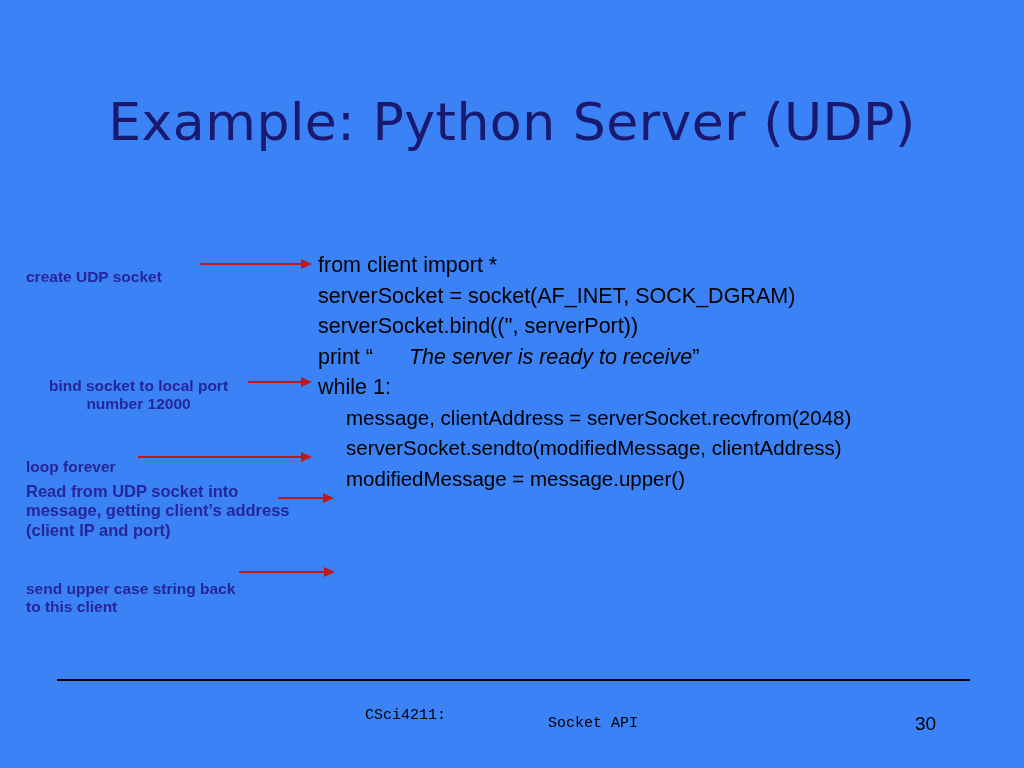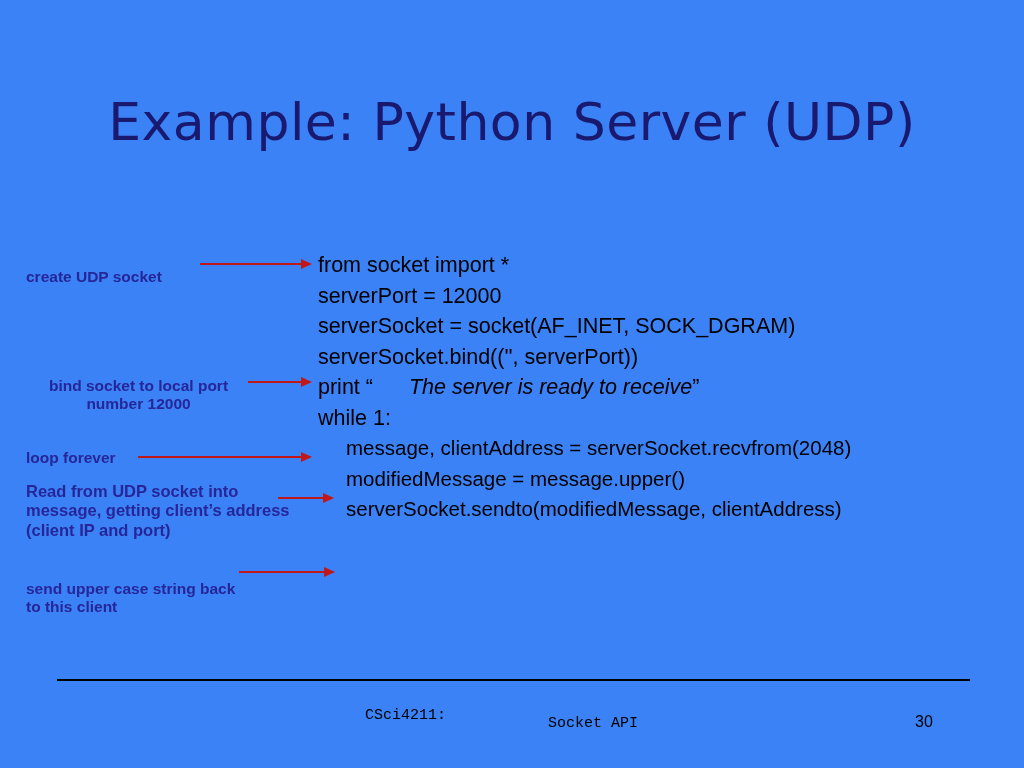--- a/index.html
+++ b/index.html
@@ -39,21 +39,21 @@
     color: #262699;
     font-family: "Liberation Sans", sans-serif;
     font-weight: 700;
     line-height: 1.18;
   }
   .annot.small { font-size: 15.5px; margin-top: 14px; }
   .annot.mid   { font-size: 16.5px; }
 
   #annot-create      { left: 26px;  top: 254px; width: 180px; }
   #annot-bind        { left: 26px;  top: 363px; width: 225px; text-align: center; }
-  #annot-loop        { left: 26px;  top: 435px; width: 140px; }
+  #annot-loop        { left: 26px;  top: 444px; width: 140px; }
   #annot-read        { left: 26px;  top: 482px; width: 268px; }
   #annot-send        { left: 26px;  top: 566px; width: 215px; }
 
   
   .arrow {
     position: absolute;
     height: 12px;
     pointer-events: none;
   }
   .arrow .shaft {
@@ -126,21 +126,21 @@
     white-space: nowrap;
   }
   #footer-course { left: 365px; top: 707px; }
   #footer-topic  { left: 548px; top: 707px; margin-top: 8px; }
   #page-number {
     position: absolute;
     left: 915px;
     top: 713px;
     color: #000000;
     font-family: "Liberation Sans", sans-serif;
-    font-size: 16px;
+    font-size: 19px;
   }
 </style>
 </head>
 <body>
 
 <div id="slide">
 
   <div id="slide-title">Example: Python Server (UDP)</div>
 
   <div class="annot small" id="annot-create">create UDP socket</div>
@@ -167,29 +167,28 @@
     <div class="head"></div>
   </div>
 
   <div class="annot small" id="annot-send">send upper case string back to this client</div>
   <div class="arrow" id="arrow-send">
     <div class="shaft"></div>
     <div class="head"></div>
   </div>
 
   <div id="code-block">
-    <span class="code-line">from socket import *</span>
-    <span class="code-line">serverPort = 12000</span>
+    <span class="code-line">from client import *</span>
     <span class="code-line">serverSocket = socket(AF_INET, SOCK_DGRAM)</span>
     <span class="code-line">serverSocket.bind(('', serverPort))</span>
     <span class="code-line"><span>print “</span><span class="code-italic">The server is ready to receive</span><span>”</span></span>
     <span class="code-line">while 1:</span>
     <span class="code-line indent">message, clientAddress = serverSocket.recvfrom(2048)</span>
+    <span class="code-line indent">serverSocket.sendto(modifiedMessage, clientAddress)</span>
     <span class="code-line indent">modifiedMessage = message.upper()</span>
-    <span class="code-line indent">serverSocket.sendto(modifiedMessage, clientAddress)</span>
   </div>
 
   <div id="footer-rule"></div>
   <div class="footer-text" id="footer-course">CSci4211:</div>
   <div class="footer-text" id="footer-topic">Socket API</div>
   <div id="page-number">30</div>
 
 </div>
 
 </body></html>

